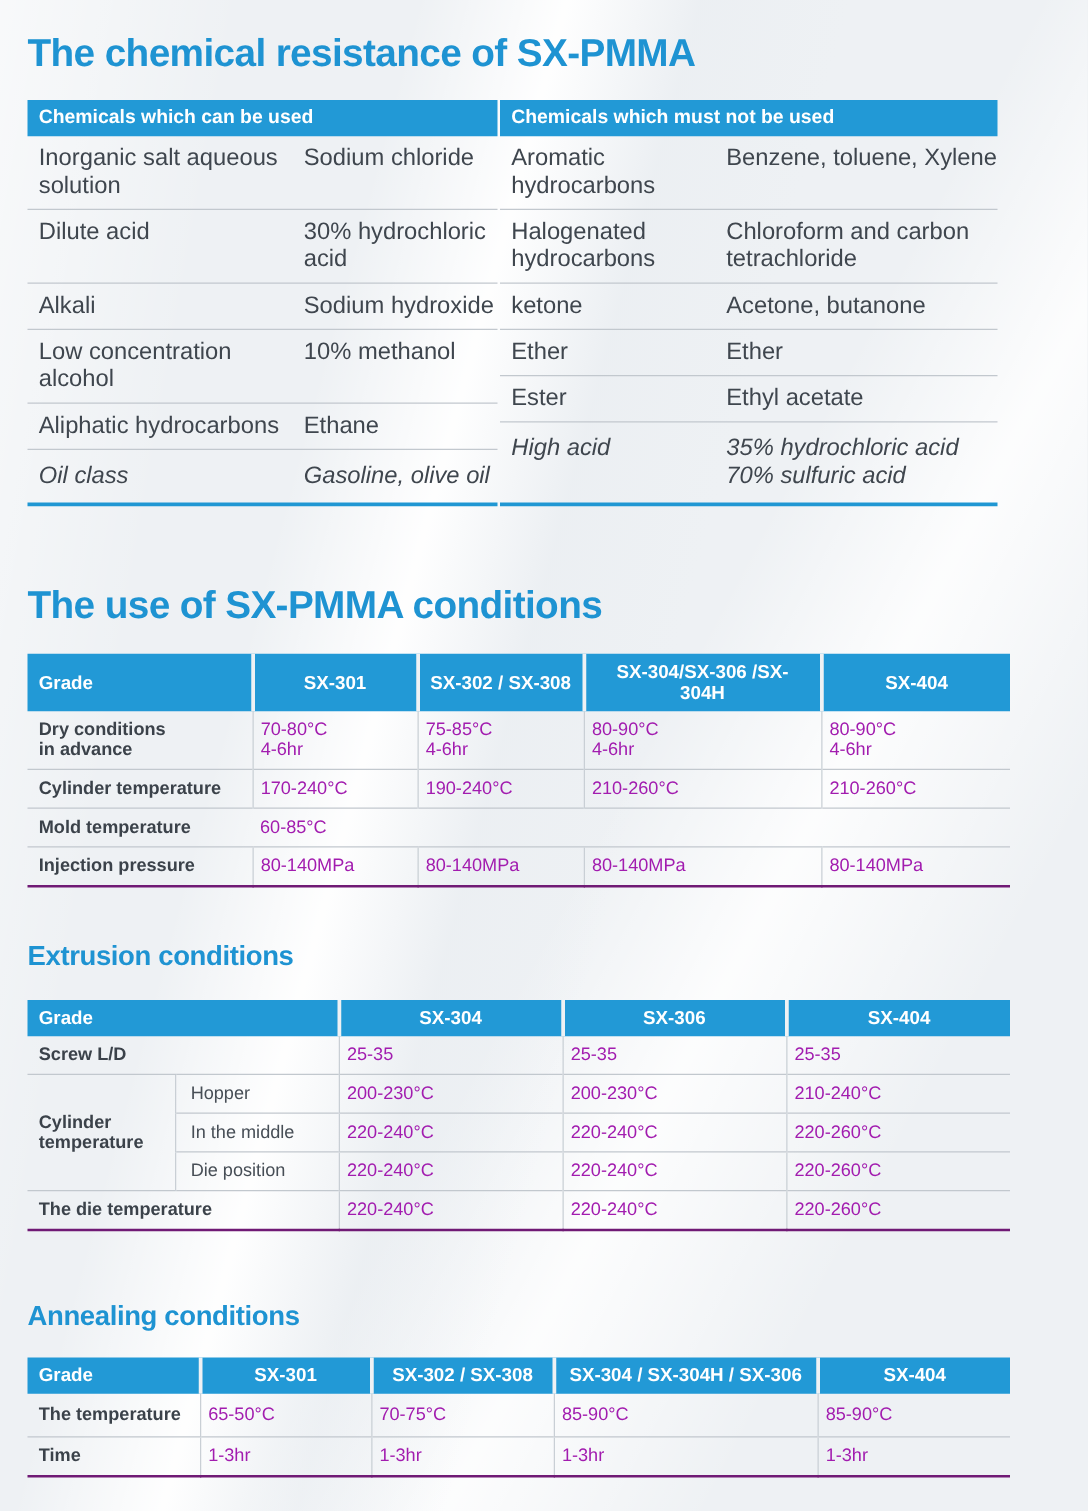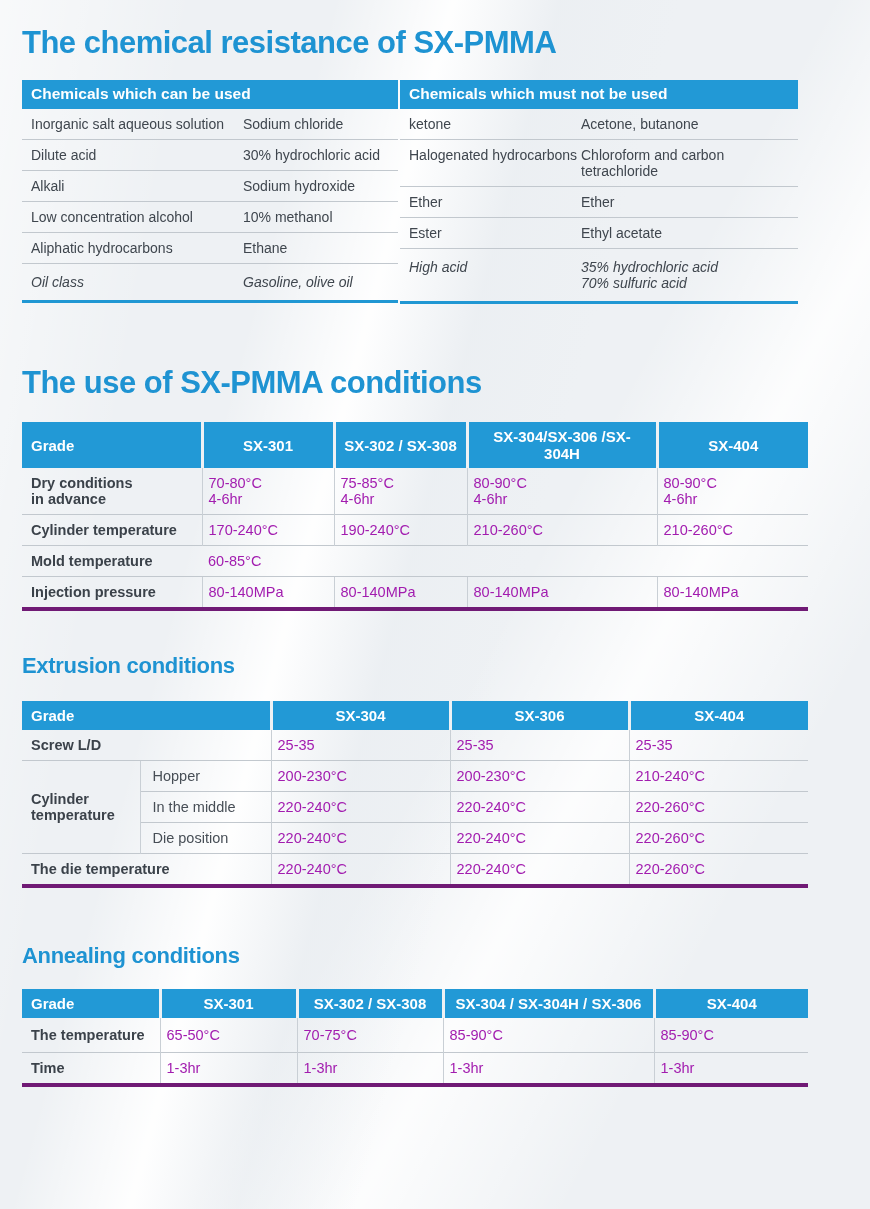--- a/index.html
+++ b/index.html
@@ -41,34 +41,34 @@
     background: #2299d6;
     color: #ffffff;
     font-size: 15.5px;
     font-weight: bold;
     padding: 5px 9px 6px 9px;
   }
   .chem-row {
     display: flex;
     border-bottom: 1px solid #c2c8ce;
     padding: 7px 0 7px 9px;
-    font-size: 14px;
+    font-size: 19px;
   }
   .chem-row:last-child { border-bottom: none; }
   .chem-table.left  .chem-row .lbl { width: 212px; flex: none; }
   .chem-table.right .chem-row .lbl { width: 172px; flex: none; }
   .chem-row .val { flex: 1; white-space: pre-line; }
   .chem-row.tall { padding: 10px 0 10px 9px; font-style: italic; }
 
   
   table.cond {
     width: 786px;
     border-collapse: collapse;
     table-layout: fixed;
-    border-bottom: 4px solid #701a75;
+    border-bottom: 2px solid #701a75;
     font-size: 14.5px;
   }
   table.cond th {
     background: #2299d6;
     color: #fff;
     font-size: 15px;
     font-weight: bold;
     padding: 6px 8px;
     text-align: center;
     border-right: 3px solid #eef1f4;
@@ -135,26 +135,30 @@
       </div>
       <div class="chem-row tall">
         <span class="lbl">Oil class</span>
         <span class="val">Gasoline, olive oil</span>
       </div>
     </div>
 
     <div class="chem-table right">
       <div class="chem-head">Chemicals which must not be used</div>
       <div class="chem-row">
+        <span class="lbl">Aromatic hydrocarbons</span>
+        <span class="val">Benzene, toluene, Xylene</span>
+      </div>
+      <div class="chem-row">
+        <span class="lbl">Halogenated hydrocarbons</span>
+        <span class="val">Chloroform and carbon tetrachloride</span>
+      </div>
+      <div class="chem-row">
         <span class="lbl">ketone</span>
         <span class="val">Acetone, butanone</span>
-      </div>
-      <div class="chem-row">
-        <span class="lbl">Halogenated hydrocarbons</span>
-        <span class="val">Chloroform and carbon tetrachloride</span>
       </div>
       <div class="chem-row">
         <span class="lbl">Ether</span>
         <span class="val">Ether</span>
       </div>
       <div class="chem-row">
         <span class="lbl">Ester</span>
         <span class="val">Ethyl acetate</span>
       </div>
       <div class="chem-row tall">

